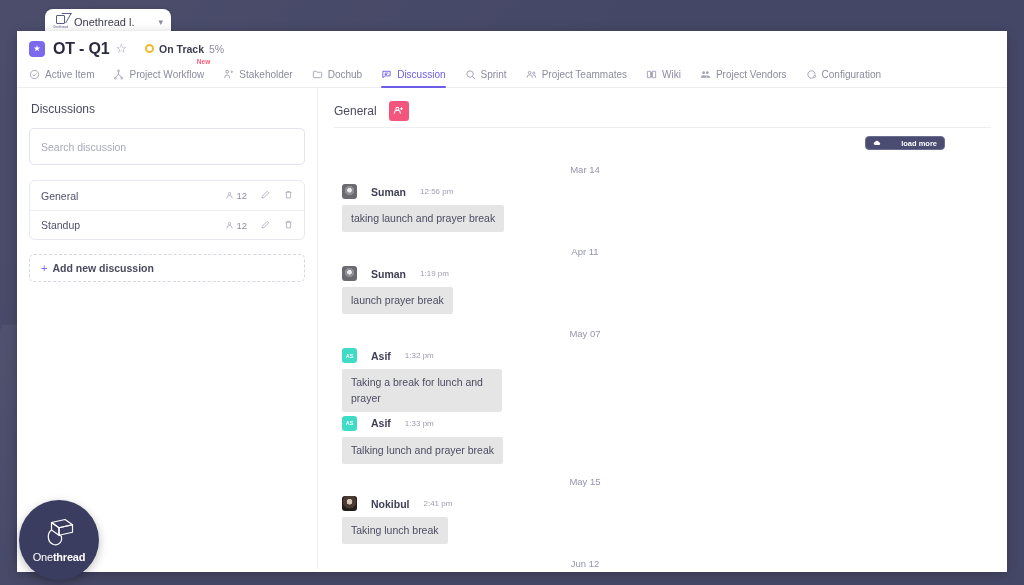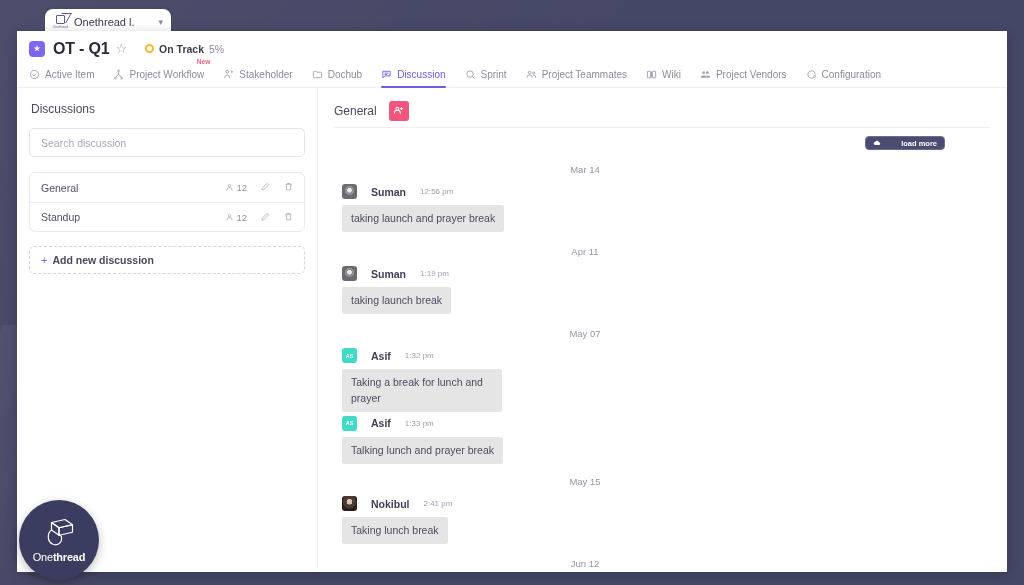--- a/index.html
+++ b/index.html
@@ -136,21 +136,21 @@
     letter-spacing: .1px;
   }
 
   
   .body-split { display: flex; height: 481px; }
 
   
   .sidebar { width: 300px; padding: 14px 12px 0 12px; }
   .sidebar-title { font-size: 12px; color: #4a4a5e; margin-bottom: 12px; margin-left: 2px; }
   .search-box {
-    height: 29px; border: 1px solid #e3e3ec; border-radius: 5px;
+    height: 37px; border: 1px solid #e3e3ec; border-radius: 5px;
     display: flex; align-items: center; padding: 0 11px;
     margin-bottom: 15px;
   }
   .search-box input {
     border: none; outline: none; width: 100%;
     font-size: 10.5px; color: #4a4a5e;
     font-family: "Liberation Sans", sans-serif;
     background: transparent;
   }
   .search-box input::placeholder { color: #a8a8bb; }
@@ -494,21 +494,21 @@
         </div>
 
         <div class="date-sep" style="margin-top:14px">Apr 11</div>
 
         <div class="msg-group">
           <div class="msg-head">
             <span class="avatar photo-a"></span>
             <span class="msg-author">Suman</span>
             <span class="msg-time">1:19 pm</span>
           </div>
-          <div class="bubble">taking launch break</div>
+          <div class="bubble">launch prayer break</div>
         </div>
 
         <div class="date-sep" style="margin-top:14px">May 07</div>
 
         <div class="msg-group">
           <div class="msg-head">
             <span class="avatar initials">AS</span>
             <span class="msg-author">Asif</span>
             <span class="msg-time">1:32 pm</span>
           </div>

